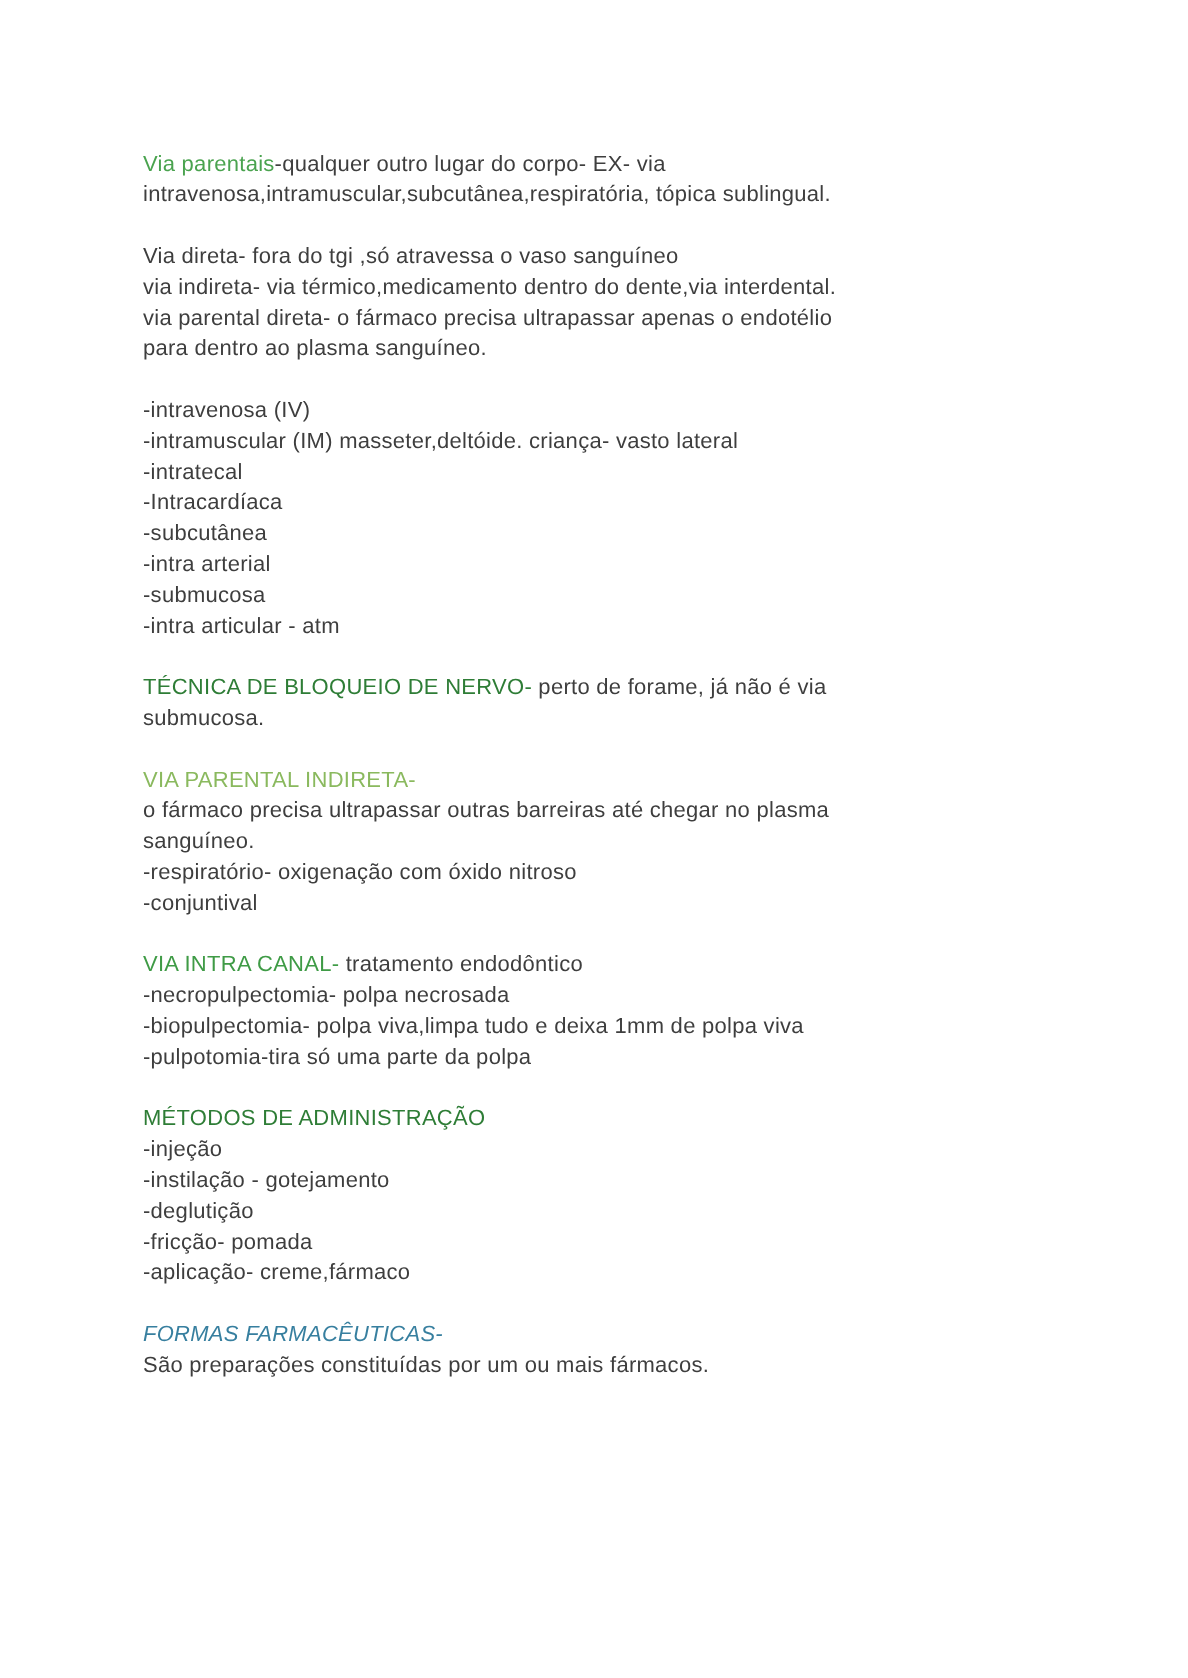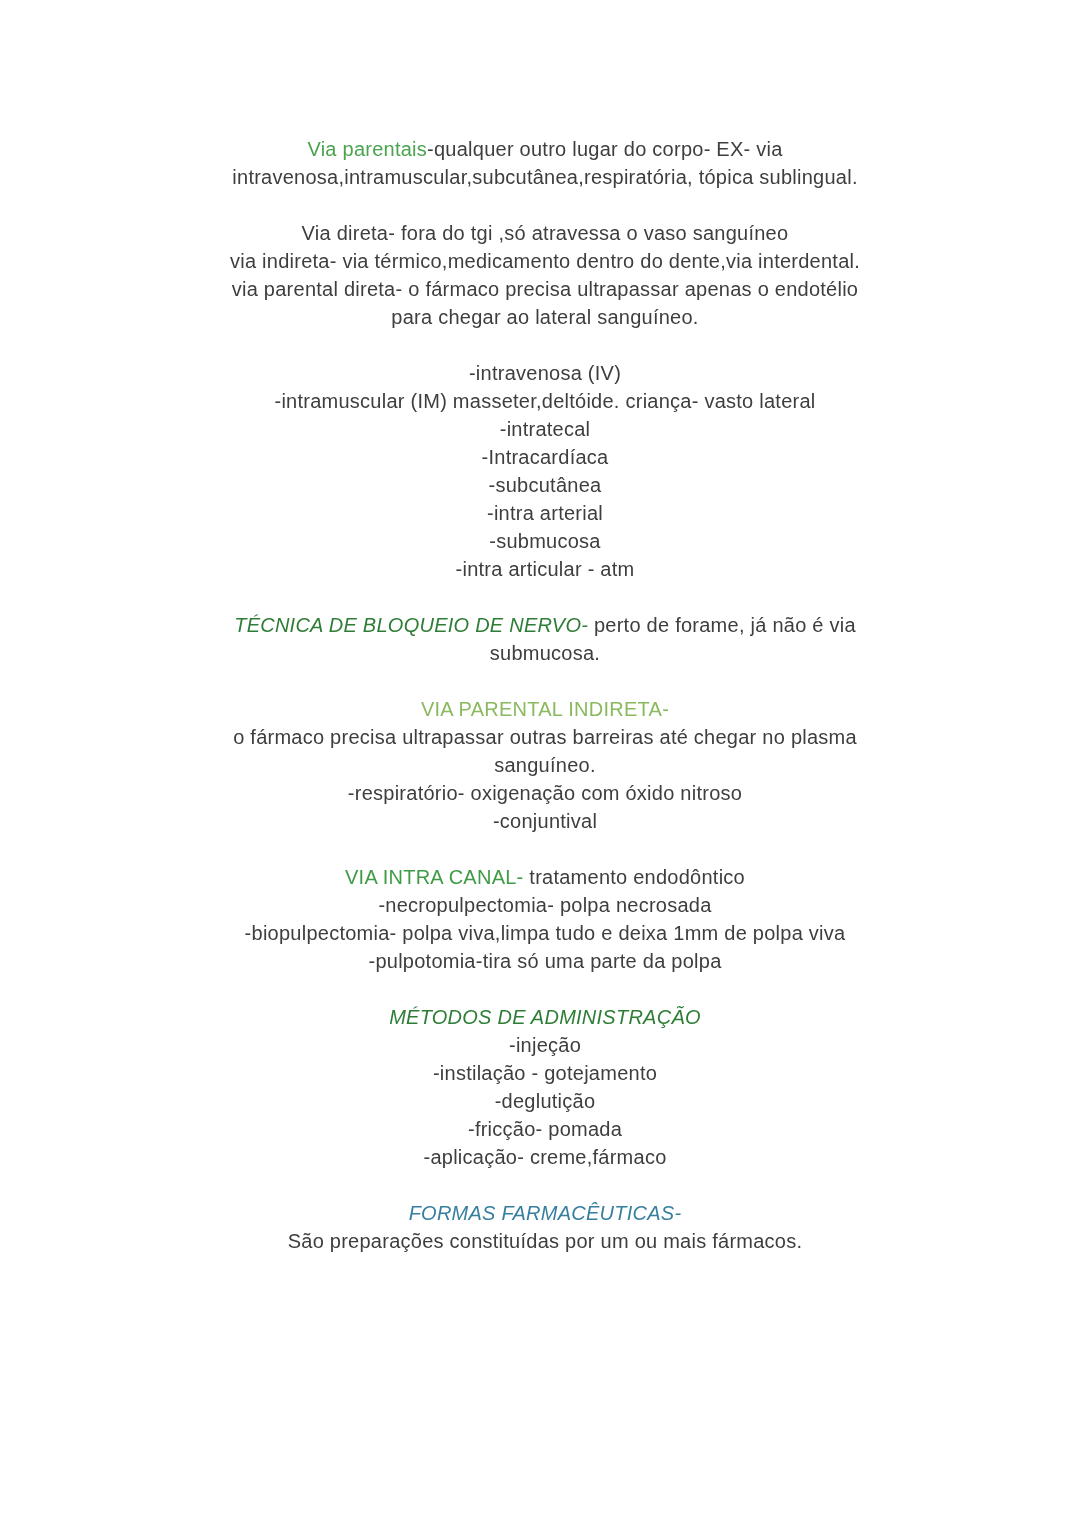--- a/index.html
+++ b/index.html
@@ -16,47 +16,46 @@
     padding: 135px 120px 80px 130px;
     font-family: "Liberation Sans", sans-serif;
     font-size: 20px;
     line-height: 28px;
     font-weight: 500;
     letter-spacing: 0.25px;
     color: var(--body, #3e3e3e);
   }
   .para {
     margin: 0 0 28px 0;
-    text-align: center;
   }
   .ln {
     display: block;
     min-height: 28px;
   }
   .h-green  { color: var(--green,  #4aa34f); }
-  .h-dgreen { color: var(--dark-green, #2e7d36); font-style: italic; }
+  .h-dgreen { color: var(--dark-green, #2e7d36); }
   .h-lgreen { color: var(--light-green, #8ab95e); }
   .h-mgreen { color: var(--mid-green, #3f9b46); }
   .h-blue   { color: var(--blue,  #377f9f); font-style: italic; }
 </style>
 </head>
 <body>
 
 <div class="page">
 
   <div class="para">
     <span class="ln"><span class="h-green">Via parentais</span><span>-qualquer outro lugar do corpo- EX- via</span></span>
     <span class="ln">intravenosa,intramuscular,subcutânea,respiratória, tópica sublingual.</span>
   </div>
 
   <div class="para">
     <span class="ln">Via direta- fora do tgi ,só atravessa o vaso sanguíneo</span>
     <span class="ln">via indireta- via térmico,medicamento dentro do dente,via interdental.</span>
     <span class="ln">via parental direta- o fármaco precisa ultrapassar apenas o endotélio</span>
-    <span class="ln">para chegar ao lateral sanguíneo.</span>
+    <span class="ln">para dentro ao plasma sanguíneo.</span>
   </div>
 
   <div class="para">
     <span class="ln">-intravenosa (IV)</span>
     <span class="ln">-intramuscular (IM) masseter,deltóide. criança- vasto lateral</span>
     <span class="ln">-intratecal</span>
     <span class="ln">-Intracardíaca</span>
     <span class="ln">-subcutânea</span>
     <span class="ln">-intra arterial</span>
     <span class="ln">-submucosa</span>

